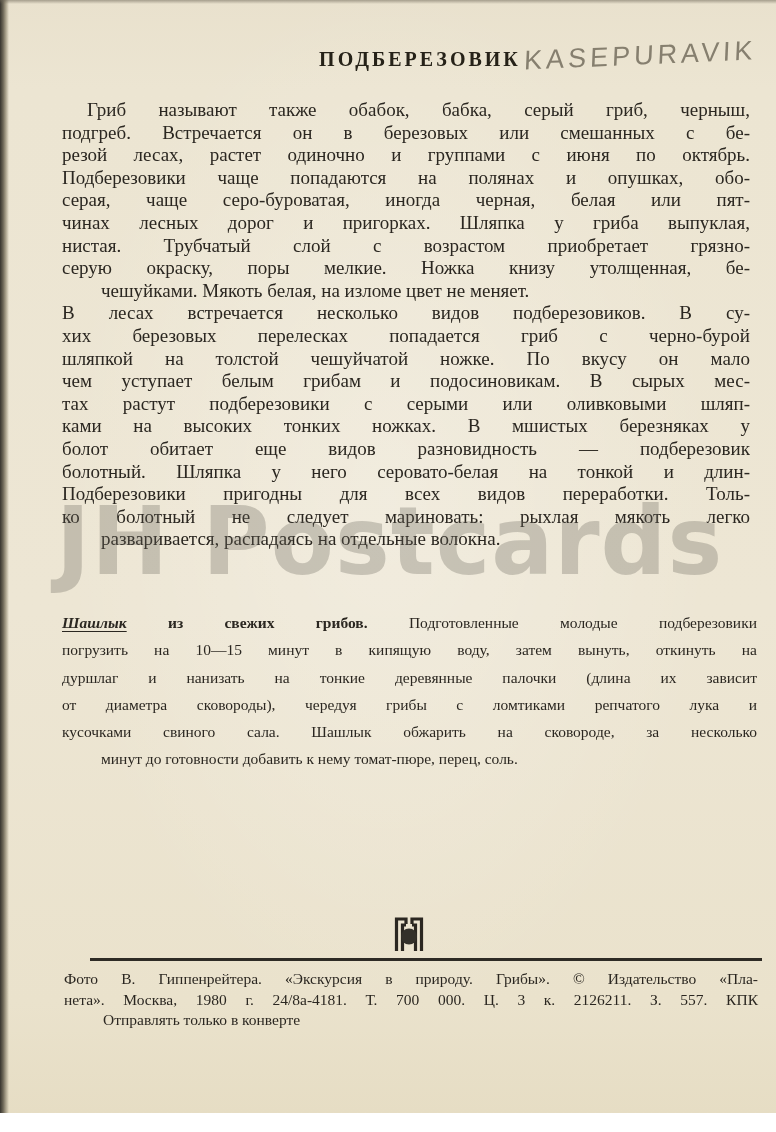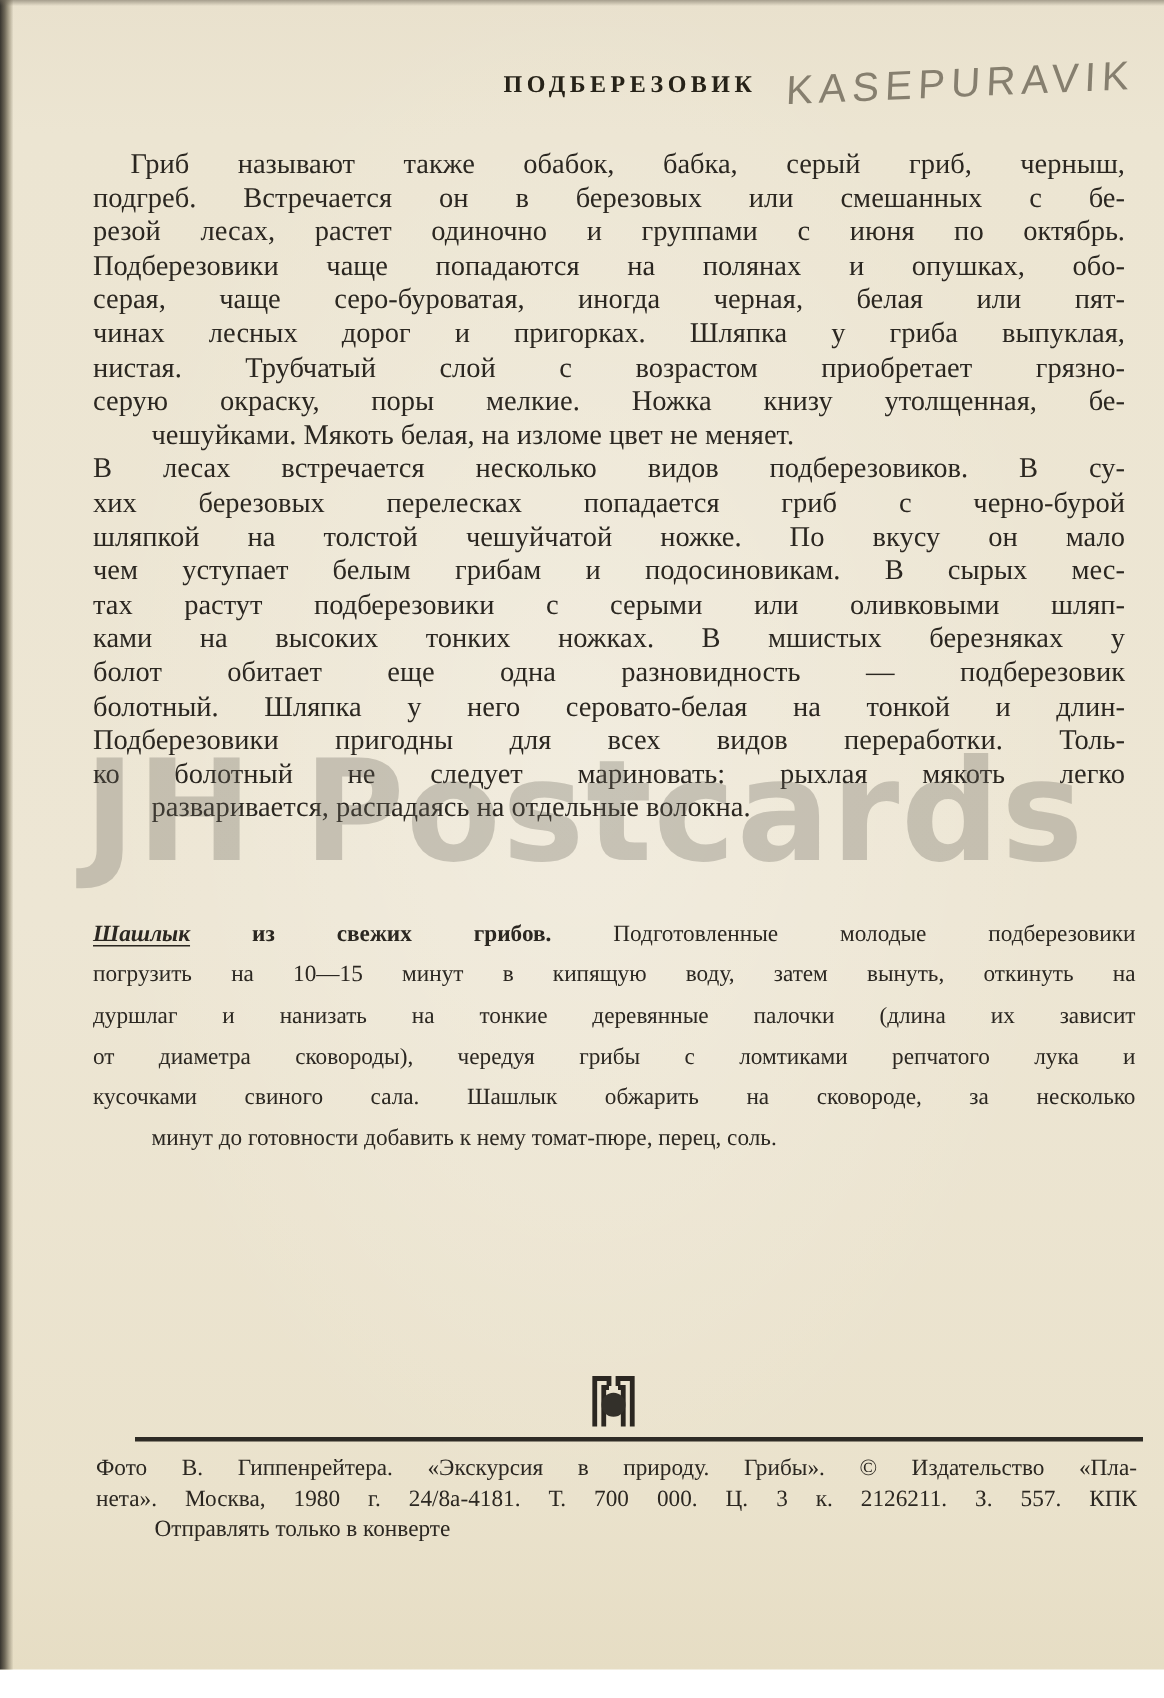--- a/index.html
+++ b/index.html
@@ -20,21 +20,21 @@
   }
   .edge-top {
     position: absolute; left: 0; top: 0; width: 776px; height: 4px;
     background: linear-gradient(180deg, rgba(110,103,88,0.55), rgba(110,103,88,0));
   }
 
   
   .title-row { position: absolute; left: 62px; top: 48px; width: 688px; text-align: center; }
   .title {
     display: inline-block; transform: translateX(14px);
-    font-size: 16px; font-weight: 700; letter-spacing: 3px; color: #262218;
+    font-size: 20px; font-weight: 700; letter-spacing: 3px; color: #262218;
   }
 
   
   .handwriting {
     position: absolute; left: 524px; top: 40px; width: 252px;
     font-family: "Liberation Sans", sans-serif;
     font-size: 27px; letter-spacing: 4px; font-weight: 400;
     color: rgba(125, 118, 102, 0.92);
     transform: rotate(-2.5deg) skewX(-5deg);
     white-space: nowrap;
@@ -120,21 +120,21 @@
         <div class="jline">серую окраску, поры мелкие. Ножка книзу утолщенная, бе-</div>
         <div class="jline last">чешуйками. Мякоть белая, на изломе цвет не меняет.</div>
       </div>
     <div class="para">
         <div class="jline">В лесах встречается несколько видов подберезовиков. В су-</div>
         <div class="jline">хих березовых перелесках попадается гриб с черно-бурой</div>
         <div class="jline">шляпкой на толстой чешуйчатой ножке. По вкусу он мало</div>
         <div class="jline">чем уступает белым грибам и подосиновикам. В сырых мес-</div>
         <div class="jline">тах растут подберезовики с серыми или оливковыми шляп-</div>
         <div class="jline">ками на высоких тонких ножках. В мшистых березняках у</div>
-        <div class="jline">болот обитает еще одна разновидность — подберезовик</div>
+        <div class="jline">болот обитает еще видов разновидность — подберезовик</div>
         <div class="jline">болотный. Шляпка у него серовато-белая на тонкой и длин-</div>
       </div>
     <div class="para">
         <div class="jline">Подберезовики пригодны для всех видов переработки. Толь-</div>
         <div class="jline">ко болотный не следует мариновать: рыхлая мякоть легко</div>
         <div class="jline last">разваривается, распадаясь на отдельные волокна.</div>
       </div>
   </div>
 
   <div class="recipe">

